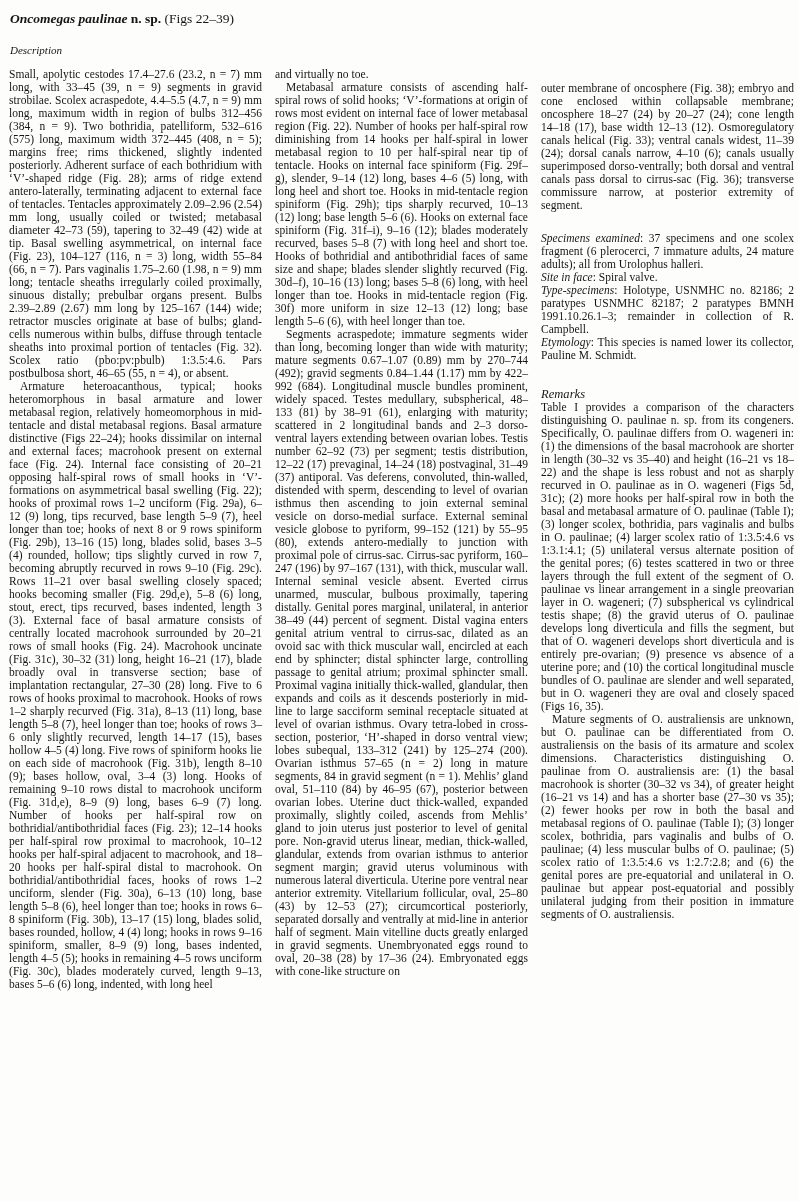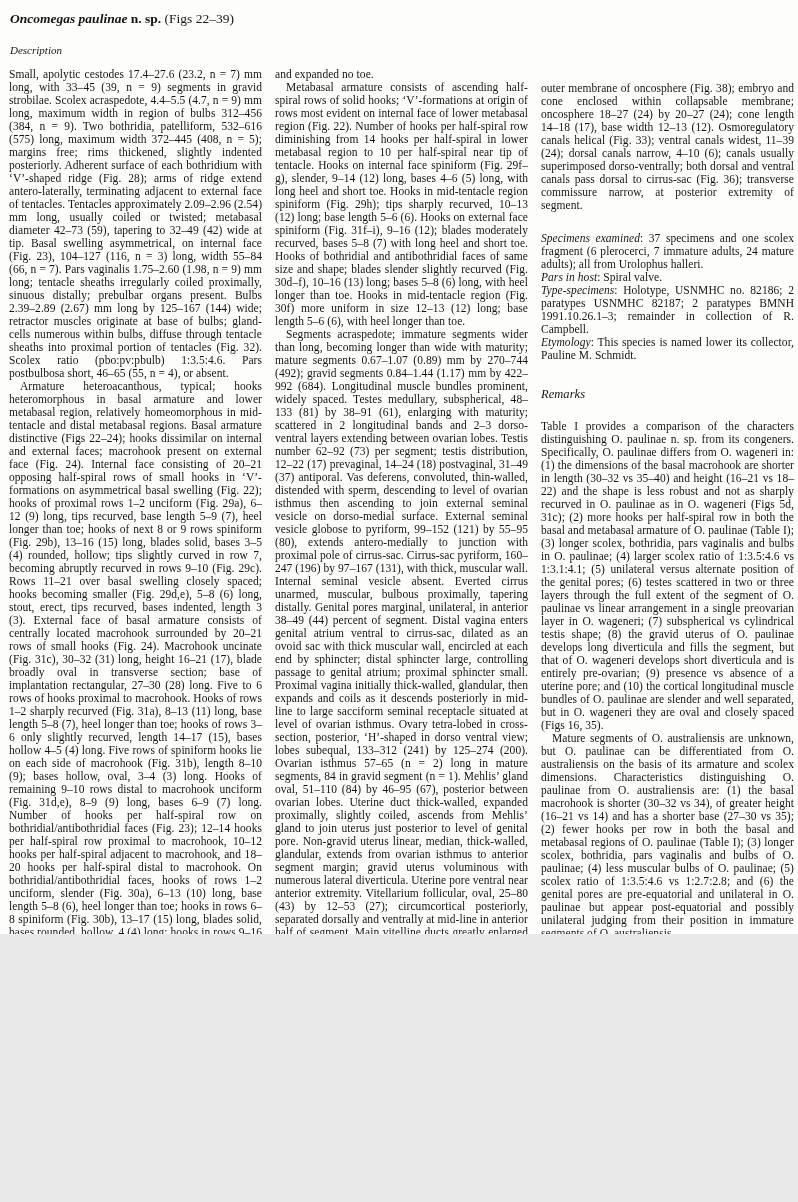--- a/index.html
+++ b/index.html
@@ -1,20 +1,20 @@
 <!DOCTYPE html>
 <html><head>
 <meta charset="utf-8">
 <style>
   html, body { margin: 0; padding: 0; }
   body { background: #e9e9e9; }
   .page {
     position: relative;
     width: 798px;
-    height: 934px;
+    height: 1202px;
     margin: 0 auto;
     background: #fdfdfb;
     color: #151515;
     font-family: "Liberation Serif", "DejaVu Serif", serif;
     box-sizing: border-box;
     padding: 8px 6px 0 9px;
     overflow: hidden;
   }
   .title-line {
     font-size: 13.5px;
@@ -45,21 +45,21 @@
   .col p { margin: 0; }
   .col p.indent { text-indent: 11px; }
   .col-offset { padding-top: 14px; }
   .tax-entry { margin: 0; }
   .tax-entry.first-tax { margin-top: 20px; }
   .tax-label { font-style: italic; }
   .remarks-heading {
     font-style: italic;
     font-size: 12.5px;
     font-weight: normal;
-    margin: 26px 0 19px 0;
+    margin: 26px 0 0 0;
     text-align: left;
   }
 </style>
 </head>
 <body>
 
 <div class="page">
 
   <div class="title-line">
     <span class="title-species">Oncomegas paulinae</span><span class="title-nsp"> n. sp. </span><span class="title-figs">(Figs 22–39)</span>
@@ -68,30 +68,30 @@
   <div class="section-heading">Description</div>
 
   <div class="cols">
 
     <div class="col">
       <p>Small, apolytic cestodes 17.4–27.6 (23.2, n = 7) mm long, with 33–45 (39, n = 9) segments in gravid strobilae. Scolex acraspedote, 4.4–5.5 (4.7, n = 9) mm long, maximum width in region of bulbs 312–456 (384, n = 9). Two bothridia, patelliform, 532–616 (575) long, maximum width 372–445 (408, n = 5); margins free; rims thickened, slightly indented posteriorly. Adherent surface of each bothridium with ‘V’-shaped ridge (Fig. 28); arms of ridge extend antero-laterally, terminating adjacent to external face of tentacles. Tentacles approximately 2.09–2.96 (2.54) mm long, usually coiled or twisted; metabasal diameter 42–73 (59), tapering to 32–49 (42) wide at tip. Basal swelling asymmetrical, on internal face (Fig. 23), 104–127 (116, n = 3) long, width 55–84 (66, n = 7). Pars vaginalis 1.75–2.60 (1.98, n = 9) mm long; tentacle sheaths irregularly coiled proximally, sinuous distally; prebulbar organs present. Bulbs 2.39–2.89 (2.67) mm long by 125–167 (144) wide; retractor muscles originate at base of bulbs; gland-cells numerous within bulbs, diffuse through tentacle sheaths into proximal portion of tentacles (Fig. 32). Scolex ratio (pbo:pv:pbulb) 1:3.5:4.6. Pars postbulbosa short, 46–65 (55, n = 4), or absent.</p>
       <p class="indent">Armature heteroacanthous, typical; hooks heteromorphous in basal armature and lower metabasal region, relatively homeomorphous in mid-tentacle and distal metabasal regions. Basal armature distinctive (Figs 22–24); hooks dissimilar on internal and external faces; macrohook present on external face (Fig. 24). Internal face consisting of 20–21 opposing half-spiral rows of small hooks in ‘V’-formations on asymmetrical basal swelling (Fig. 22); hooks of proximal rows 1–2 unciform (Fig. 29a), 6–12 (9) long, tips recurved, base length 5–9 (7), heel longer than toe; hooks of next 8 or 9 rows spiniform (Fig. 29b), 13–16 (15) long, blades solid, bases 3–5 (4) rounded, hollow; tips slightly curved in row 7, becoming abruptly recurved in rows 9–10 (Fig. 29c). Rows 11–21 over basal swelling closely spaced; hooks becoming smaller (Fig. 29d,e), 5–8 (6) long, stout, erect, tips recurved, bases indented, length 3 (3). External face of basal armature consists of centrally located macrohook surrounded by 20–21 rows of small hooks (Fig. 24). Macrohook uncinate (Fig. 31c), 30–32 (31) long, height 16–21 (17), blade broadly oval in transverse section; base of implantation rectangular, 27–30 (28) long. Five to 6 rows of hooks proximal to macrohook. Hooks of rows 1–2 sharply recurved (Fig. 31a), 8–13 (11) long, base length 5–8 (7), heel longer than toe; hooks of rows 3–6 only slightly recurved, length 14–17 (15), bases hollow 4–5 (4) long. Five rows of spiniform hooks lie on each side of macrohook (Fig. 31b), length 8–10 (9); bases hollow, oval, 3–4 (3) long. Hooks of remaining 9–10 rows distal to macrohook unciform (Fig. 31d,e), 8–9 (9) long, bases 6–9 (7) long. Number of hooks per half-spiral row on bothridial/antibothridial faces (Fig. 23); 12–14 hooks per half-spiral row proximal to macrohook, 10–12 hooks per half-spiral adjacent to macrohook, and 18–20 hooks per half-spiral distal to macrohook. On bothridial/antibothridial faces, hooks of rows 1–2 unciform, slender (Fig. 30a), 6–13 (10) long, base length 5–8 (6), heel longer than toe; hooks in rows 6–8 spiniform (Fig. 30b), 13–17 (15) long, blades solid, bases rounded, hollow, 4 (4) long; hooks in rows 9–16 spiniform, smaller, 8–9 (9) long, bases indented, length 4–5 (5); hooks in remaining 4–5 rows unciform (Fig. 30c), blades moderately curved, length 9–13, bases 5–6 (6) long, indented, with long heel</p>
     </div>
 
     <div class="col">
-      <p>and expanded no toe.</p>
+      <p>and virtually no toe.</p>
       <p class="indent">Metabasal armature consists of ascending half-spiral rows of solid hooks; ‘V’-formations at origin of rows most evident on internal face of lower metabasal region (Fig. 22). Number of hooks per half-spiral row diminishing from 14 hooks per half-spiral in lower metabasal region to 10 per half-spiral near tip of tentacle. Hooks on internal face spiniform (Fig. 29f–g), slender, 9–14 (12) long, bases 4–6 (5) long, with long heel and short toe. Hooks in mid-tentacle region spiniform (Fig. 29h); tips sharply recurved, 10–13 (12) long; base length 5–6 (6). Hooks on external face spiniform (Fig. 31f–i), 9–16 (12); blades moderately recurved, bases 5–8 (7) with long heel and short toe. Hooks of bothridial and antibothridial faces of same size and shape; blades slender slightly recurved (Fig. 30d–f), 10–16 (13) long; bases 5–8 (6) long, with heel longer than toe. Hooks in mid-tentacle region (Fig. 30f) more uniform in size 12–13 (12) long; base length 5–6 (6), with heel longer than toe.</p>
       <p class="indent">Segments acraspedote; immature segments wider than long, becoming longer than wide with maturity; mature segments 0.67–1.07 (0.89) mm by 270–744 (492); gravid segments 0.84–1.44 (1.17) mm by 422–992 (684). Longitudinal muscle bundles prominent, widely spaced. Testes medullary, subspherical, 48–133 (81) by 38–91 (61), enlarging with maturity; scattered in 2 longitudinal bands and 2–3 dorso-ventral layers extending between ovarian lobes. Testis number 62–92 (73) per segment; testis distribution, 12–22 (17) prevaginal, 14–24 (18) postvaginal, 31–49 (37) antiporal. Vas deferens, convoluted, thin-walled, distended with sperm, descending to level of ovarian isthmus then ascending to join external seminal vesicle on dorso-medial surface. External seminal vesicle globose to pyriform, 99–152 (121) by 55–95 (80), extends antero-medially to junction with proximal pole of cirrus-sac. Cirrus-sac pyriform, 160–247 (196) by 97–167 (131), with thick, muscular wall. Internal seminal vesicle absent. Everted cirrus unarmed, muscular, bulbous proximally, tapering distally. Genital pores marginal, unilateral, in anterior 38–49 (44) percent of segment. Distal vagina enters genital atrium ventral to cirrus-sac, dilated as an ovoid sac with thick muscular wall, encircled at each end by sphincter; distal sphincter large, controlling passage to genital atrium; proximal sphincter small. Proximal vagina initially thick-walled, glandular, then expands and coils as it descends posteriorly in mid-line to large sacciform seminal receptacle situated at level of ovarian isthmus. Ovary tetra-lobed in cross-section, posterior, ‘H’-shaped in dorso ventral view; lobes subequal, 133–312 (241) by 125–274 (200). Ovarian isthmus 57–65 (n = 2) long in mature segments, 84 in gravid segment (n = 1). Mehlis’ gland oval, 51–110 (84) by 46–95 (67), posterior between ovarian lobes. Uterine duct thick-walled, expanded proximally, slightly coiled, ascends from Mehlis’ gland to join uterus just posterior to level of genital pore. Non-gravid uterus linear, median, thick-walled, glandular, extends from ovarian isthmus to anterior segment margin; gravid uterus voluminous with numerous lateral diverticula. Uterine pore ventral near anterior extremity. Vitellarium follicular, oval, 25–80 (43) by 12–53 (27); circumcortical posteriorly, separated dorsally and ventrally at mid-line in anterior half of segment. Main vitelline ducts greatly enlarged in gravid segments. Unembryonated eggs round to oval, 20–38 (28) by 17–36 (24). Embryonated eggs with cone-like structure on</p>
     </div>
 
     <div class="col col-offset">
       <p>outer membrane of oncosphere (Fig. 38); embryo and cone enclosed within collapsable membrane; oncosphere 18–27 (24) by 20–27 (24); cone length 14–18 (17), base width 12–13 (12). Osmoregulatory canals helical (Fig. 33); ventral canals widest, 11–39 (24); dorsal canals narrow, 4–10 (6); canals usually superimposed dorso-ventrally; both dorsal and ventral canals pass dorsal to cirrus-sac (Fig. 36); transverse commissure narrow, at posterior extremity of segment.</p>
 
       <p class="tax-entry first-tax"><span class="tax-label">Specimens examined</span><span>: 37 specimens and one scolex fragment (6 plerocerci, 7 immature adults, 24 mature adults); all from Urolophus halleri.</span></p>
-      <p class="tax-entry"><span class="tax-label">Pars in host</span><span>: Spiral valve.</span></p>
+      <p class="tax-entry"><span class="tax-label">Site in face</span><span>: Spiral valve.</span></p>
       <p class="tax-entry"><span class="tax-label">Type-specimens</span><span>: Holotype, USNMHC no. 82186; 2 paratypes USNMHC 82187; 2 paratypes BMNH 1991.10.26.1–3; remainder in collection of R. Campbell.</span></p>
       <p class="tax-entry"><span class="tax-label">Etymology</span><span>: This species is named lower its collector, Pauline M. Schmidt.</span></p>
 
       <div class="remarks-heading">Remarks</div>
 
       <p>Table I provides a comparison of the characters distinguishing O. paulinae n. sp. from its congeners. Specifically, O. paulinae differs from O. wageneri in: (1) the dimensions of the basal macrohook are shorter in length (30–32 vs 35–40) and height (16–21 vs 18–22) and the shape is less robust and not as sharply recurved in O. paulinae as in O. wageneri (Figs 5d, 31c); (2) more hooks per half-spiral row in both the basal and metabasal armature of O. paulinae (Table I); (3) longer scolex, bothridia, pars vaginalis and bulbs in O. paulinae; (4) larger scolex ratio of 1:3.5:4.6 vs 1:3.1:4.1; (5) unilateral versus alternate position of the genital pores; (6) testes scattered in two or three layers through the full extent of the segment of O. paulinae vs linear arrangement in a single preovarian layer in O. wageneri; (7) subspherical vs cylindrical testis shape; (8) the gravid uterus of O. paulinae develops long diverticula and fills the segment, but that of O. wageneri develops short diverticula and is entirely pre-ovarian; (9) presence vs absence of a uterine pore; and (10) the cortical longitudinal muscle bundles of O. paulinae are slender and well separated, but in O. wageneri they are oval and closely spaced (Figs 16, 35).</p>
       <p class="indent">Mature segments of O. australiensis are unknown, but O. paulinae can be differentiated from O. australiensis on the basis of its armature and scolex dimensions. Characteristics distinguishing O. paulinae from O. australiensis are: (1) the basal macrohook is shorter (30–32 vs 34), of greater height (16–21 vs 14) and has a shorter base (27–30 vs 35); (2) fewer hooks per row in both the basal and metabasal regions of O. paulinae (Table I); (3) longer scolex, bothridia, pars vaginalis and bulbs of O. paulinae; (4) less muscular bulbs of O. paulinae; (5) scolex ratio of 1:3.5:4.6 vs 1:2.7:2.8; and (6) the genital pores are pre-equatorial and unilateral in O. paulinae but appear post-equatorial and possibly unilateral judging from their position in immature segments of O. australiensis.</p>
     </div>
 
   </div>

